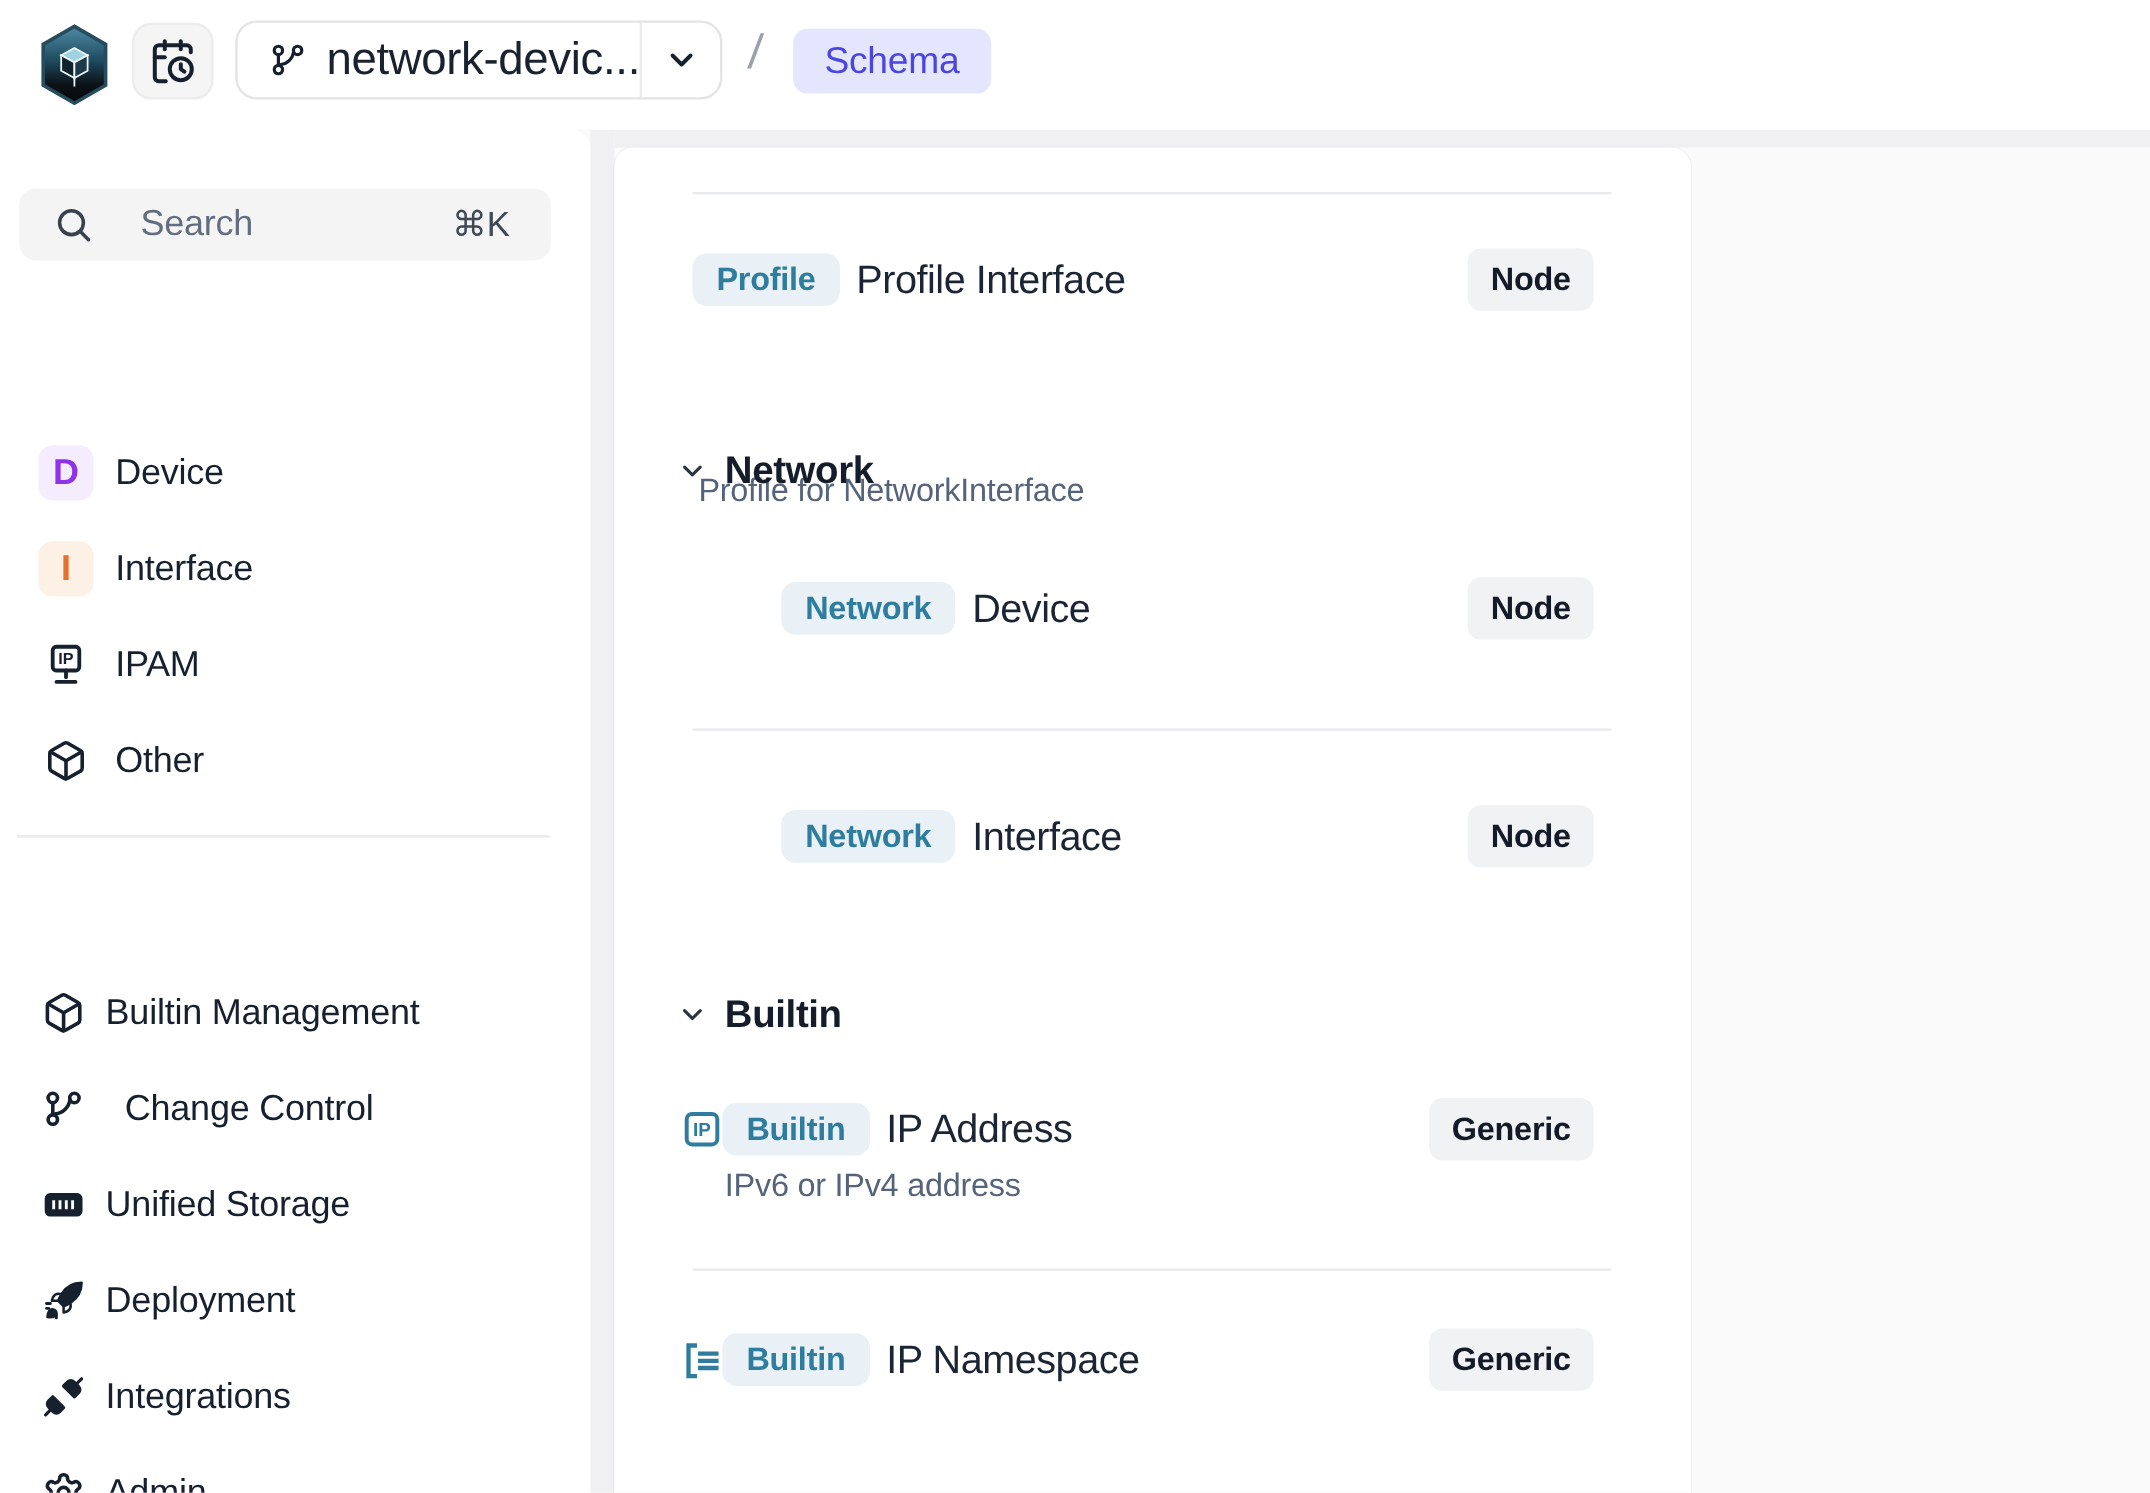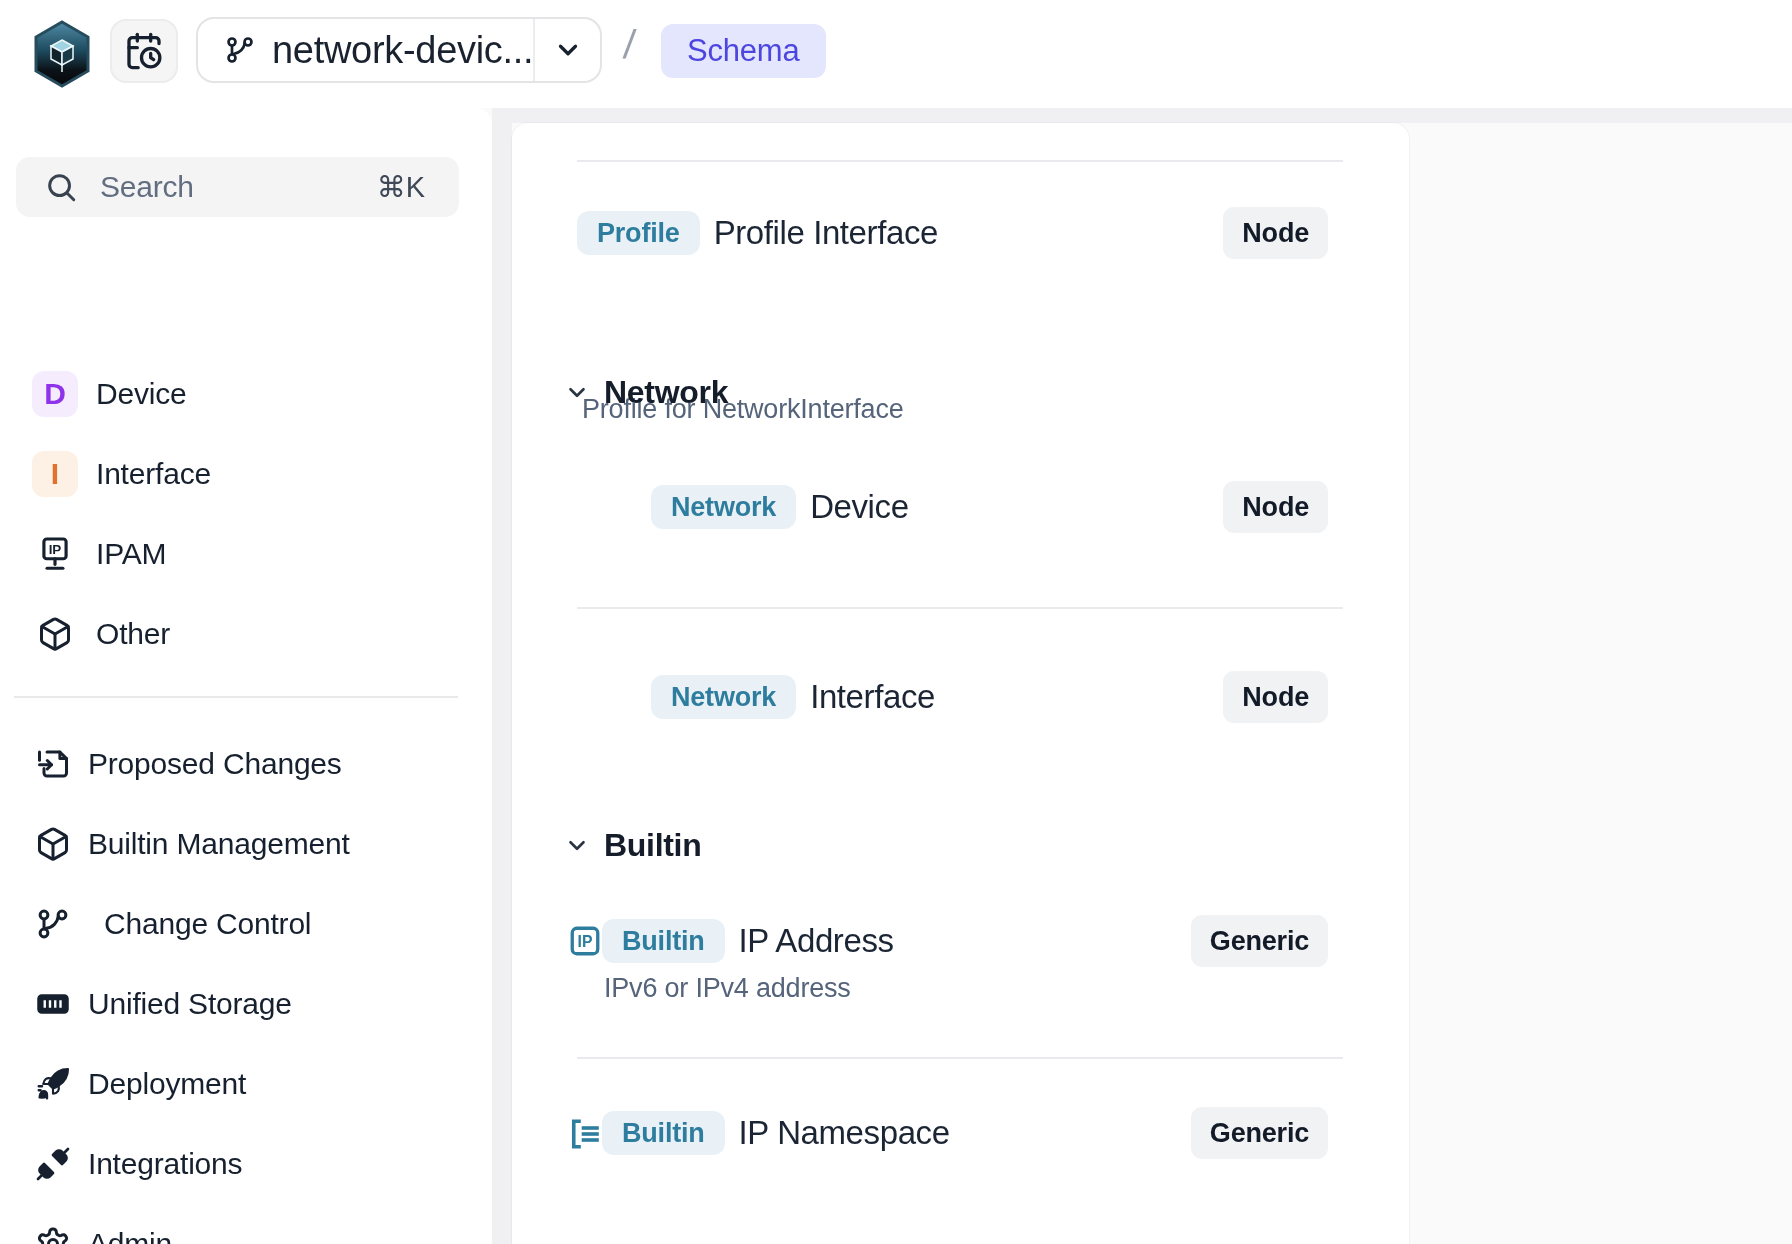--- a/index.html
+++ b/index.html
@@ -47,21 +47,21 @@
   
   .sidebar {
     position:absolute; left:0; top:108px; width:492px; height:1136px;
     background:#ffffff; border-radius:0 16px 0 0;
   }
   .searchbox {
     position:absolute; left:16px; top:49px; width:443px; height:60px;
     background:#f4f4f5; border-radius:14px; display:flex; align-items:center; cursor:pointer;
   }
   .searchbox .mag { margin-left:28px; display:flex; }
-  .searchbox .ph { margin-left:22px; font-size:30px; color:#626e80; letter-spacing:-0.2px; flex:1; }
+  .searchbox .ph { margin-left:39px; font-size:30px; color:#626e80; letter-spacing:-0.2px; flex:1; }
   .searchbox .kbd { margin-right:34px; font-size:29px; color:#3f4856; }
 
   .side-item { position:absolute; left:0; width:492px; height:64px; display:flex; align-items:center; cursor:pointer; }
   .side-item .label { font-size:30px; color:#16202e; letter-spacing:-0.2px; font-weight:500; }
   .letter-chip {
     width:46px; height:46px; border-radius:12px; margin-left:32px; margin-right:18px;
     display:flex; align-items:center; justify-content:center;
     font-size:30px; font-weight:600;
   }
   .chip-purple { background:#f5edfe; color:#8e33ea; }
@@ -202,32 +202,20 @@
           <path d="M21 8a2 2 0 0 0-1-1.73l-7-4a2 2 0 0 0-2 0l-7 4A2 2 0 0 0 3 8v8a2 2 0 0 0 1 1.73l7 4a2 2 0 0 0 2 0l7-4A2 2 0 0 0 21 16Z"></path>
           <path d="m3.3 7 8.7 5 8.7-5"></path>
             <path d="M12 22V12"></path>
         </svg>
       </span>
       <span class="label">Other</span>
     </div>
 
     <div class="side-divider"></div>
 
-    <div class="side-item" style="top:624px;">
-      <span class="glyph-slot2">
-        <svg width="36" height="36" viewBox="0 0 24 24" fill="none" stroke="#16202e" stroke-width="2" stroke-linecap="round" stroke-linejoin="round">
-          <path d="M8 4h8.6L21 8.4V18a2 2 0 0 1-2 2h-11a2 2 0 0 1-2-2v-3"></path>
-          <path d="M16.6 4v4.4H21"></path>
-          <path d="M3 4v5.5"></path>
-          <path d="M3 12.5h8"></path>
-            <path d="m8.2 9.7 2.8 2.8-2.8 2.8"></path>
-        </svg>
-      </span>
-      <span class="label">Proposed Changes</span>
-    </div>
     <div class="side-item" style="top:704px;">
       <span class="glyph-slot2">
         <svg width="36" height="36" viewBox="0 0 24 24" fill="none" stroke="#16202e" stroke-width="2" stroke-linecap="round" stroke-linejoin="round">
           <path d="M21 8a2 2 0 0 0-1-1.73l-7-4a2 2 0 0 0-2 0l-7 4A2 2 0 0 0 3 8v8a2 2 0 0 0 1 1.73l7 4a2 2 0 0 0 2 0l7-4A2 2 0 0 0 21 16Z"></path>
           <path d="m3.3 7 8.7 5 8.7-5"></path>
             <path d="M12 22V12"></path>
         </svg>
       </span>
       <span class="label">Builtin Management</span>
     </div>

